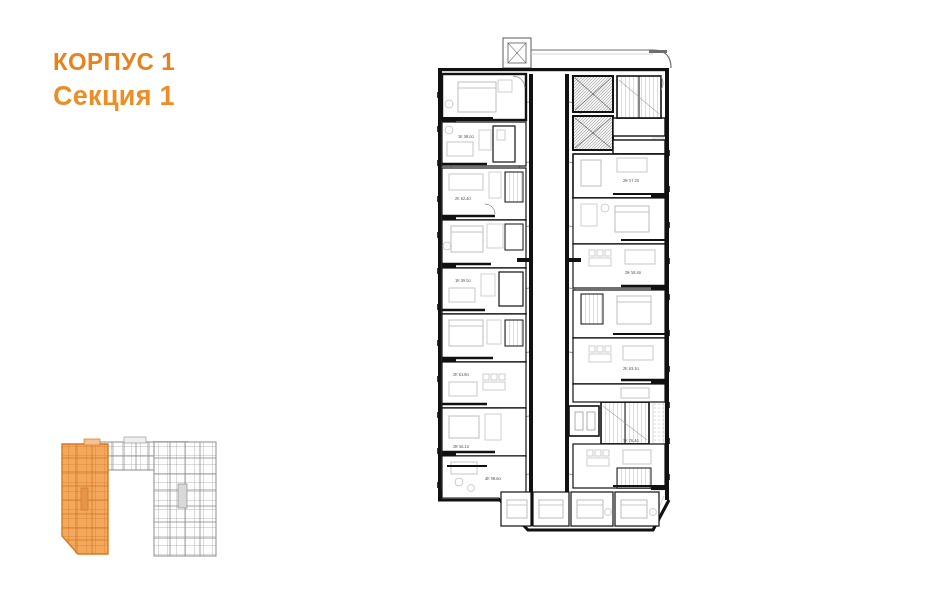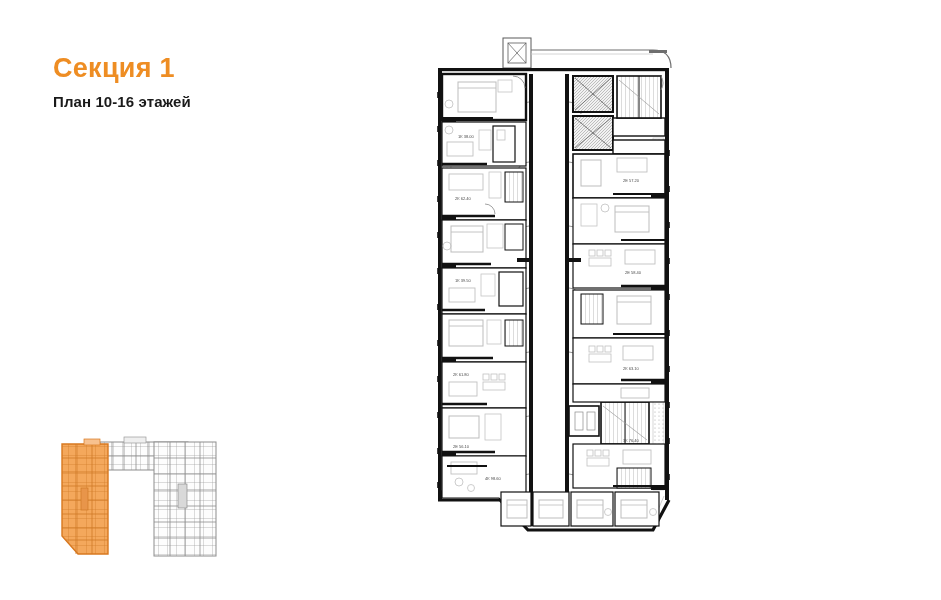--- a/index.html
+++ b/index.html
@@ -35,22 +35,22 @@
   
   .plan{position:absolute;left:425px;top:30px;width:260px;height:545px;}
   .plan svg{display:block;width:260px;height:545px;}
 </style>
 </head>
 <body>
 
 <div class="page">
 
   <div class="title-block">
+    <div class="t-building">КОРПУС 1</div>
     <div class="t-section">Секция 1</div>
-    <div class="t-floors">План 10-16 этажей</div>
   </div>
 
   <div class="keymap">
     <svg viewBox="0 0 175 132" xmlns="http://www.w3.org/2000/svg">
       <defs>
 
         <pattern id="kmGrid" width="9" height="9" patternUnits="userSpaceOnUse">
           <rect width="9" height="9" fill="#fdfdfd"></rect>
           <path d="M0 0 L9 0 M0 0 L0 9" stroke="#9b9b9b" stroke-width="0.7"></path>
         </pattern>

